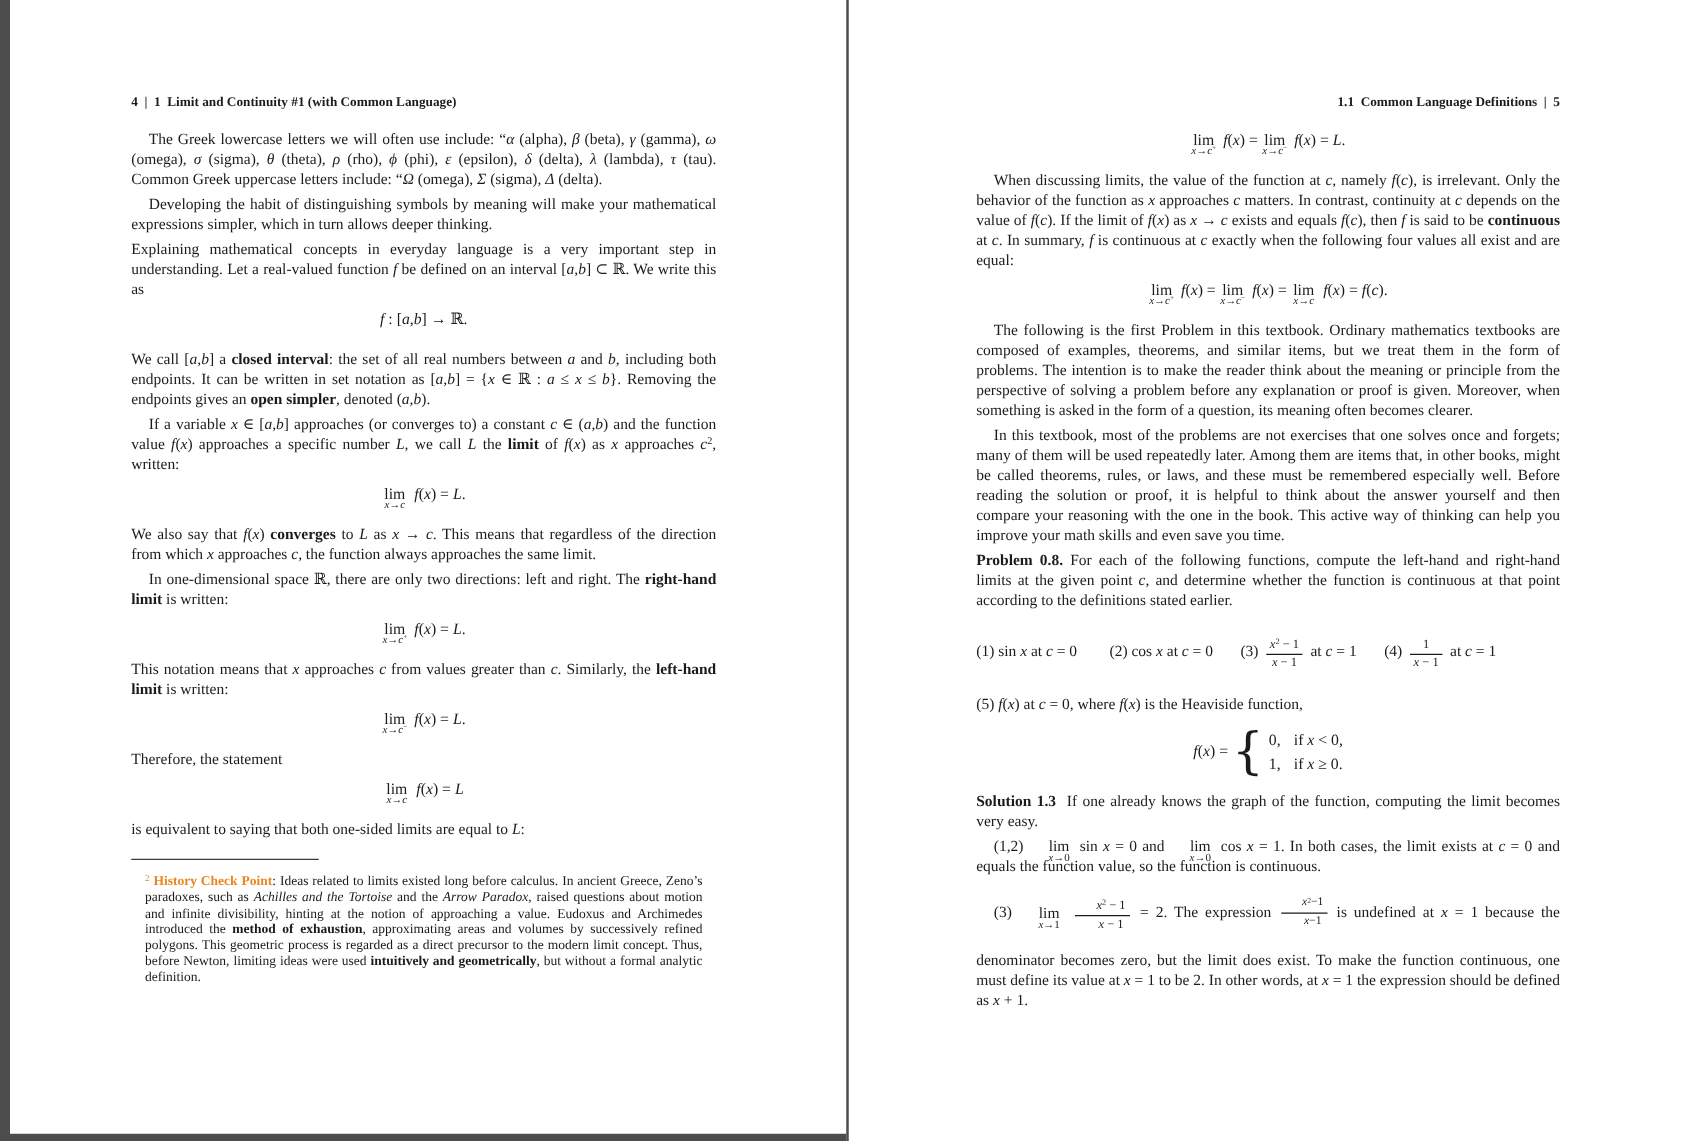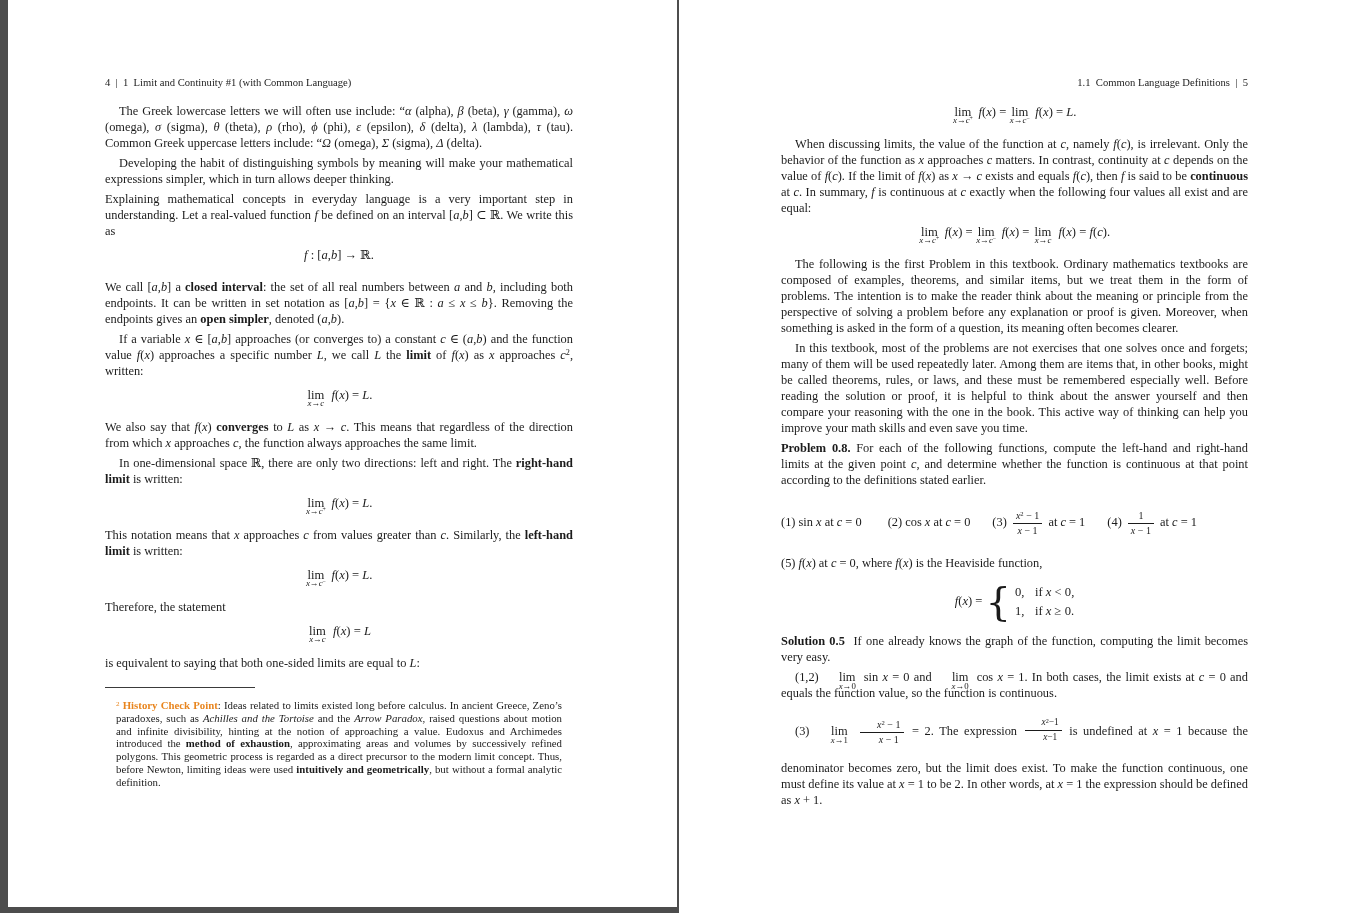--- a/index.html
+++ b/index.html
@@ -12,21 +12,21 @@
   .gutter{position:absolute;left:677px;top:0;width:2px;height:913px;background:#4d4d4d;}
   .edge-bottom{position:absolute;left:0;top:907px;width:677px;height:6px;background:#4d4d4d;}
 
   .page{position:absolute;top:0;background:#fff;}
   .page-left{left:8px;width:669px;height:899px;}
   .page-right{left:679px;width:672px;height:705px;}
   .content{position:absolute;top:76px;}
   .page-left .content{left:97px;width:468px;}
   .page-right .content{left:102px;width:467px;}
 
-  .running-header{font-size:10.6px;line-height:13px;margin:0 0 14px 0;color:#1b1b1b;}
+  .running-header{font-size:10.6px;line-height:13px;margin:0 0 14px 0;color:#1b1b1b;font-weight:bold;}
   .running-header.right{text-align:right;}
 
   .body-p{font-size:12.4px;line-height:16px;text-align:justify;margin:4px 0;}
   .body-p.indent{text-indent:14px;}
   .sec-heading{font-size:14.8px;font-weight:bold;margin:28px 0 20px 0;line-height:17px;}
   .eq{font-size:12.6px;text-align:center;margin:7px 0 15px 0;line-height:18px;}
   .caseseq{margin:12px 0 12px 0;}
 
   .fn-rule{width:150px;border-top:1px solid #3a3a3a;margin:16px 0 5px 0;height:0;}
   .footnote{font-size:10.8px;line-height:12.8px;text-align:justify;margin:11px;}
@@ -98,21 +98,21 @@
         <p class="body-p"><b>Problem 0.8.</b> For each of the following functions, compute the left-hand and right-hand limits at the given point <i>c</i>, and determine whether the function is continuous at that point according to the definitions stated earlier.</p>
         <p class="body-p probrow">(1) sin <i>x</i> at <i>c</i> = 0<span class="gap" style="width: 26px;"></span>(2) cos <i>x</i> at <i>c</i> = 0<span class="gap" style="width: 22px;"></span>(3) <span class="frac"><span class="num"><i>x</i><sup>2</sup> − 1</span><span class="den"><i>x</i> − 1</span></span> at <i>c</i> = 1<span class="gap" style="width: 22px;"></span>(4) <span class="frac"><span class="num">1</span><span class="den"><i>x</i> − 1</span></span> at <i>c</i> = 1</p>
         <p class="body-p">(5) <i>f</i>(<i>x</i>) at <i>c</i> = 0, where <i>f</i>(<i>x</i>) is the Heaviside function,</p>
         <div class="eq caseseq"><i>f</i>(<i>x</i>) = <span class="cases">
             <span class="brace">{</span>
             <span class="rows">
               <span class="crow"><span class="cval">0,</span><span>if <i>x</i> &lt; 0,</span></span>
               <span class="crow"><span class="cval">1,</span><span>if <i>x</i> ≥ 0.</span></span>
             </span>
           </span></div>
-        <p class="body-p"><b>Solution 0.5</b>&nbsp; If one already knows the graph of the function, computing the limit becomes very easy.</p>
+        <p class="body-p"><b>Solution 1.3</b>&nbsp; If one already knows the graph of the function, computing the limit becomes very easy.</p>
         <p class="body-p indent">(1,2) <span class="lim"><span class="lim-word">lim</span><span class="lim-under"><i>x</i>→0</span></span> sin <i>x</i> = 0 and <span class="lim"><span class="lim-word">lim</span><span class="lim-under"><i>x</i>→0</span></span> cos <i>x</i> = 1. In both cases, the limit exists at <i>c</i> = 0 and equals the function value, so the function is continuous.</p>
         <p class="body-p indent">(3) <span class="lim"><span class="lim-word">lim</span><span class="lim-under"><i>x</i>→1</span></span> <span class="frac"><span class="num"><i>x</i><sup>2</sup> − 1</span><span class="den"><i>x</i> − 1</span></span> = 2. The expression <span class="frac small"><span class="num"><i>x</i><sup>2</sup>−1</span><span class="den"><i>x</i>−1</span></span> is undefined at <i>x</i> = 1 because the denominator becomes zero, but the limit does exist. To make the function continuous, one must define its value at <i>x</i> = 1 to be 2. In other words, at <i>x</i> = 1 the expression should be defined as <i>x</i> + 1.</p>
       </div>
   </div>
 </div>
 
 <div class="gutter"></div>
 <div class="edge-bottom"></div>
 
 </body></html>

